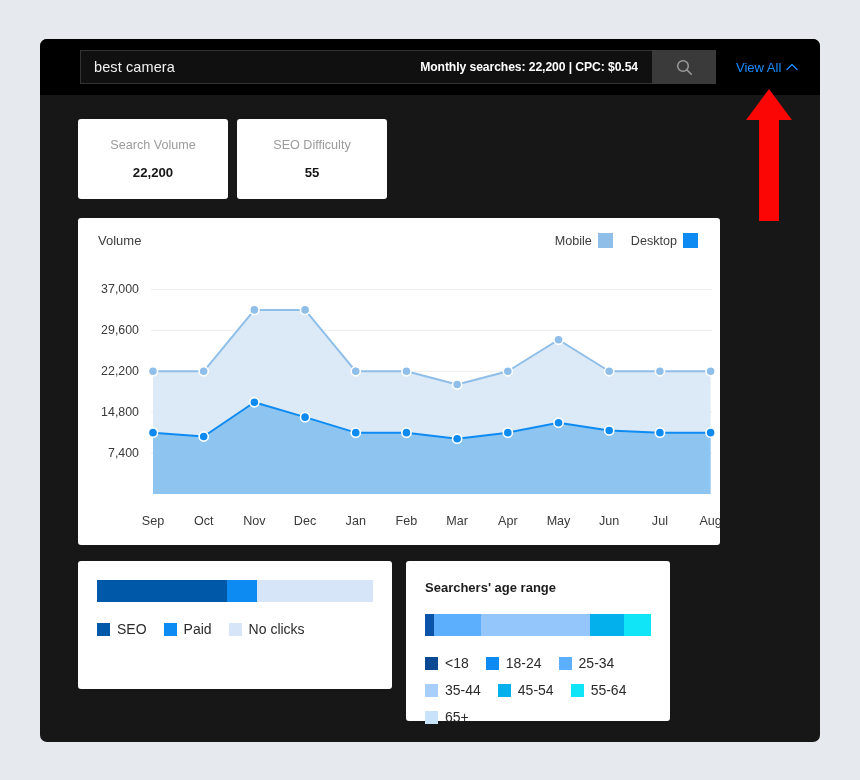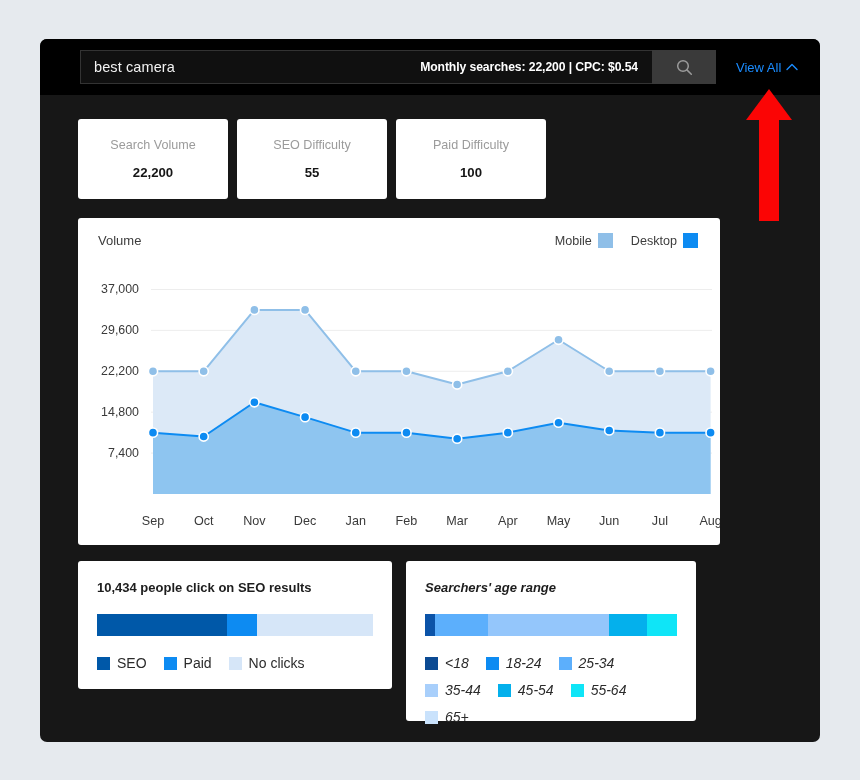--- a/index.html
+++ b/index.html
@@ -72,21 +72,21 @@
   .legend-label { color: #3d3d3d; font-size: 12.6px; }
   .swatch { width: 15px; height: 15px; display: inline-block; }
 
   .plot { position: absolute; left: 0; top: 46px; width: 642px; height: 281px; }
   .plot svg { display: block; }
 
   
   .bottom-row { display: flex; gap: 14px; padding: 16px 38px 0 38px; }
   .bcard { background: #fff; border-radius: 3px; padding: 19px 19px 18px 19px; }
   .bcard.seo { width: 314px; height: 128px; }
-  .bcard.age { width: 290px; height: 160px; font-style: italic; }
+  .bcard.age { width: 264px; height: 160px; }
   .bcard-title { color: #1d1d1d; font-size: 13px; font-weight: bold; margin-bottom: 19px; }
   .stacked { display: flex; height: 22px; width: 100%; overflow: hidden; }
   .stacked span { height: 22px; display: block; }
   .blegend { display: flex; flex-wrap: wrap; margin-top: 19px; row-gap: 11px; }
   .blegend .bl-item { display: flex; align-items: center; gap: 7px; margin-right: 17px; }
   .bl-sw { width: 13px; height: 13px; display: inline-block; }
   .bl-txt { color: #2b2b2b; font-size: 14px; }
 
   
   .arrow { position: absolute; left: 746px; top: 89px; }
@@ -120,24 +120,20 @@
     </div>
 
     <div class="metrics">
       <div class="metric-card">
         <div class="metric-label">Search Volume</div>
         <div class="metric-value">22,200</div>
       </div>
       <div class="metric-card">
         <div class="metric-label">SEO Difficulty</div>
         <div class="metric-value">55</div>
-      </div>
-      <div class="metric-card">
-        <div class="metric-label">Paid Difficulty</div>
-        <div class="metric-value">100</div>
       </div>
     </div>
 
     <div class="chart-card">
       <div class="chart-top">
         <div class="chart-title">Volume</div>
         <div class="legend">
           <div class="legend-item">
             <span class="legend-label">Mobile</span>
             <span class="swatch" style="background:#8fbfe8"></span>
@@ -200,21 +196,20 @@
             <text x="531.2202272727272" y="261" text-anchor="middle" fill="#3a3a3a" font-size="12.6" font-family="&quot;Liberation Sans&quot;, sans-serif">Jun</text>
             <text x="581.9113636363636" y="261" text-anchor="middle" fill="#3a3a3a" font-size="12.6" font-family="&quot;Liberation Sans&quot;, sans-serif">Jul</text>
             <text x="632.6025000000001" y="261" text-anchor="middle" fill="#3a3a3a" font-size="12.6" font-family="&quot;Liberation Sans&quot;, sans-serif">Aug</text>
           </svg>
       </div>
     </div>
 
     <div class="bottom-row">
 
       <div class="bcard seo">
-        <div class="bcard-title">10,434 people click on SEO results</div>
         <div class="stacked" id="seo-bar">
             <span title="SEO" style="width: 47%; background: rgb(0, 88, 168);"></span>
             <span title="Paid" style="width: 11%; background: rgb(13, 139, 242);"></span>
             <span title="No clicks" style="width: 42%; background: rgb(214, 230, 248);"></span>
           </div>
         <div class="blegend" id="seo-legend">
             <div class="bl-item">
               <span class="bl-sw" style="background: rgb(0, 88, 168);"></span>
               <span class="bl-txt">SEO</span>
             </div>

